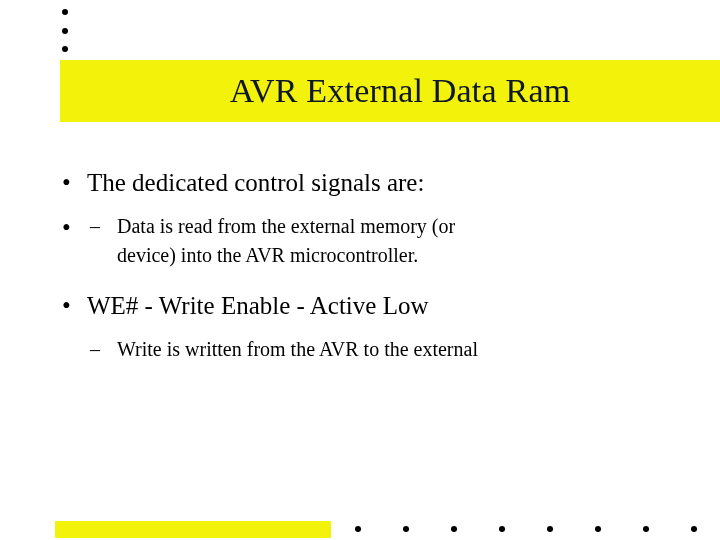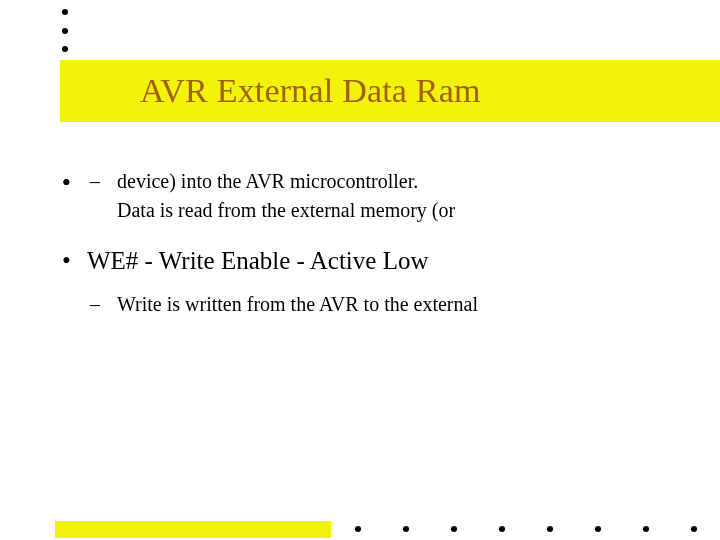--- a/index.html
+++ b/index.html
@@ -51,23 +51,24 @@
     width: 660px;
     height: 62px;
     background: #f2f20a;
     box-sizing: border-box;
   }
   .title-text {
     position: absolute;
     left: 80px;
     top: 4px;
     width: 520px;
+    text-align: center;
     font-size: 34px;
     line-height: 54px;
-    color: #a16207;
+    color: #0f172a;
     white-space: nowrap;
     font-weight: normal;
     letter-spacing: 0.2px;
   }
 
   
   .body {
     position: absolute;
     left: 0;
     top: 160px;
@@ -150,32 +151,33 @@
   </div>
 
   <div class="title-banner" style="background: rgb(242, 242, 10);">
     <div class="title-text">AVR External Data Ram</div>
   </div>
 
   <div class="body">
 
     <div class="l1">
       <span class="marker">•</span>
+      <span class="txt">The dedicated control signals are:</span>
     </div>
 
     <div class="l1">
       <span class="marker">•</span>
     </div>
 
     <div class="gap-sm"></div>
 
     <div class="l2">
       <span class="marker">–</span>
+      <span class="txt">Data is read from the external memory (or</span>
       <span class="txt">device) into the AVR microcontroller.</span>
-      <span class="txt">Data is read from the external memory (or</span>
     </div>
 
     <div class="gap-md"></div>
 
     <div class="l1">
       <span class="marker">•</span>
       <span class="txt">WE# - Write Enable - Active Low</span>
     </div>
 
     <div class="gap-sm"></div>

